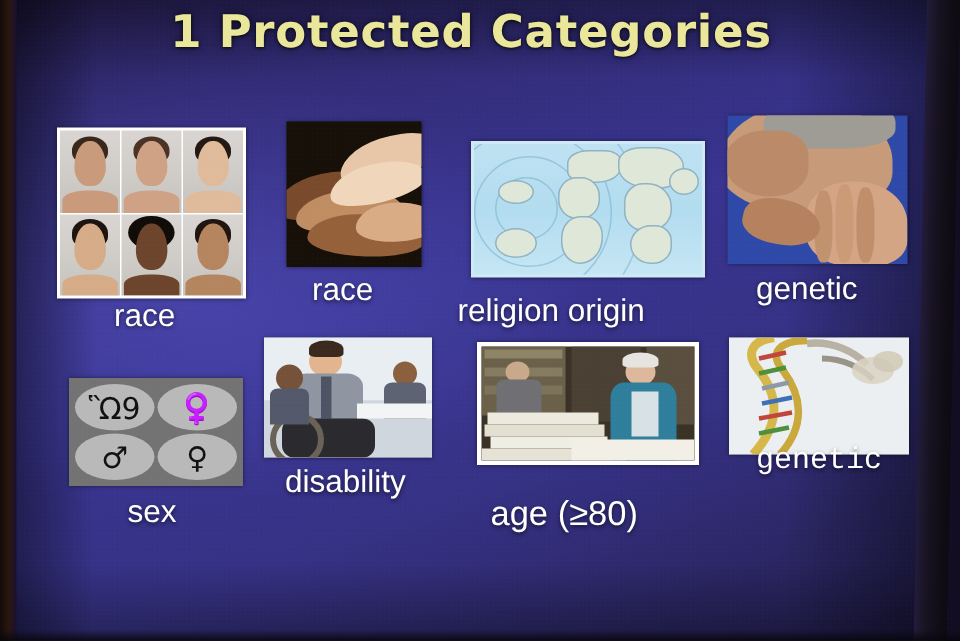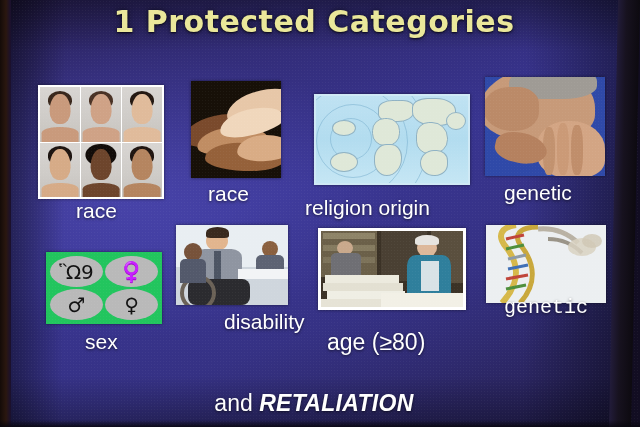--- a/index.html
+++ b/index.html
@@ -75,29 +75,29 @@
        background:linear-gradient(to bottom,#bfe2f2 0%,#b2dcef 50%,#c5e6f4 100%);}
   .land{position:absolute;background:#dfe8d8;border:0.5px solid #8fb2c4;border-radius:40% 30% 45% 35%;}
   .gridline{position:absolute;border:0.5px solid rgba(120,175,205,.55);border-radius:50%;}
   #cap-natorigin{left:305px;top:196px;}
 
   
   #ph-religion{left:485px;top:77px;width:120px;height:99px;background:#2f49a8;}
   #cap-religion{left:504px;top:181px;}
 
   
-  #ph-sex{left:46px;top:252px;width:116px;height:72px;background:#22c55e;padding:3px;box-sizing:border-box;}
+  #ph-sex{left:46px;top:252px;width:116px;height:72px;background:#737373;padding:3px;box-sizing:border-box;}
   .sexgrid{display:grid;grid-template-columns:1fr 1fr;grid-template-rows:1fr 1fr;width:100%;height:100%;}
   .oval{position:relative;margin:1px;border-radius:50%;background:#b9b9b9;display:flex;align-items:center;justify-content:center;}
   .oval span{font-size:20px;line-height:20px;color:#111;font-family:"DejaVu Sans",sans-serif;}
   #cap-sex{left:85px;top:330px;}
 
   
   #ph-disability{left:176px;top:225px;width:112px;height:80px;background:#d7dde3;}
-  #cap-disability{left:190px;top:310px;margin-left:34px;}
+  #cap-disability{left:190px;top:310px;}
 
   
   #ph-age{left:318px;top:228px;width:148px;height:82px;background:#fff;padding:3px;box-sizing:border-box;}
   #cap-age{left:327px;top:331px;font-size:23px;}
 
   
   #ph-genetic{left:486px;top:225px;width:120px;height:78px;background:#eef1f3;}
   #cap-genetic{left:504px;top:297px;width:110px;font-size:20px;line-height:21px;}
 
   
@@ -280,21 +280,18 @@
         <line x1="20" y1="14" x2="38" y2="10" stroke="#c0453a" stroke-width="3"></line>
         <ellipse cx="96" cy="22" rx="14" ry="9" fill="#d9d2c2" opacity=".85"></ellipse>
         <ellipse cx="106" cy="16" rx="10" ry="7" fill="#cfc7b4" opacity=".8"></ellipse>
       </svg>
     </div>
     <div class="cap two" id="cap-genetic">
       <span>genetic</span><br>
     </div>
   </div>
 
-  <div id="footer">
-    <span>and </span><b>RETALIATION</b>
-  </div>
 
   <div class="grain"></div>
   <div class="bezel-l"></div>
   <div class="bezel-r"></div>
   <div class="bezel-b"></div>
 </div>
 
 </body></html>

